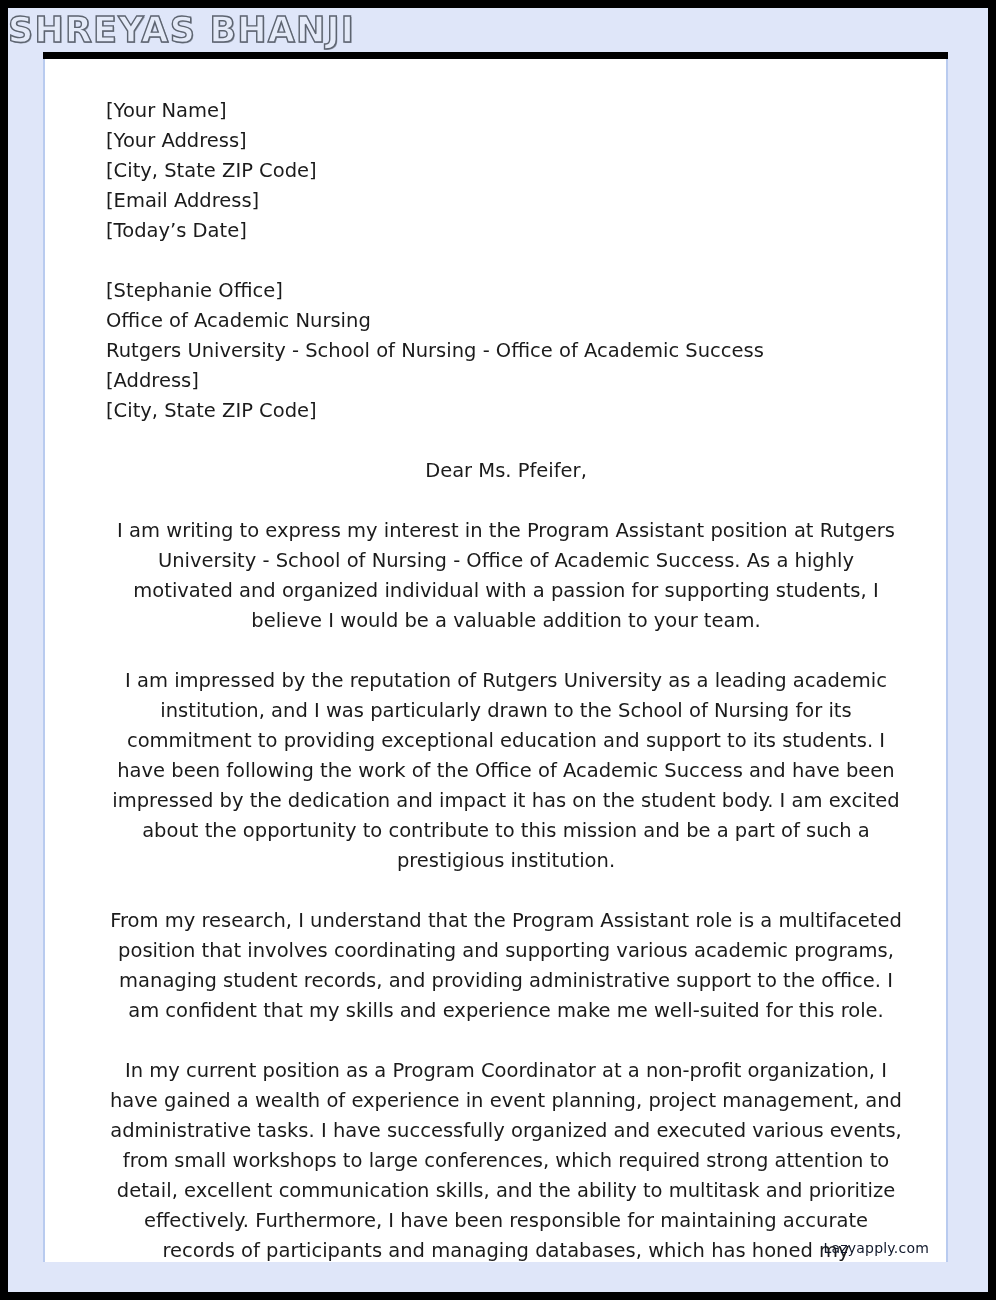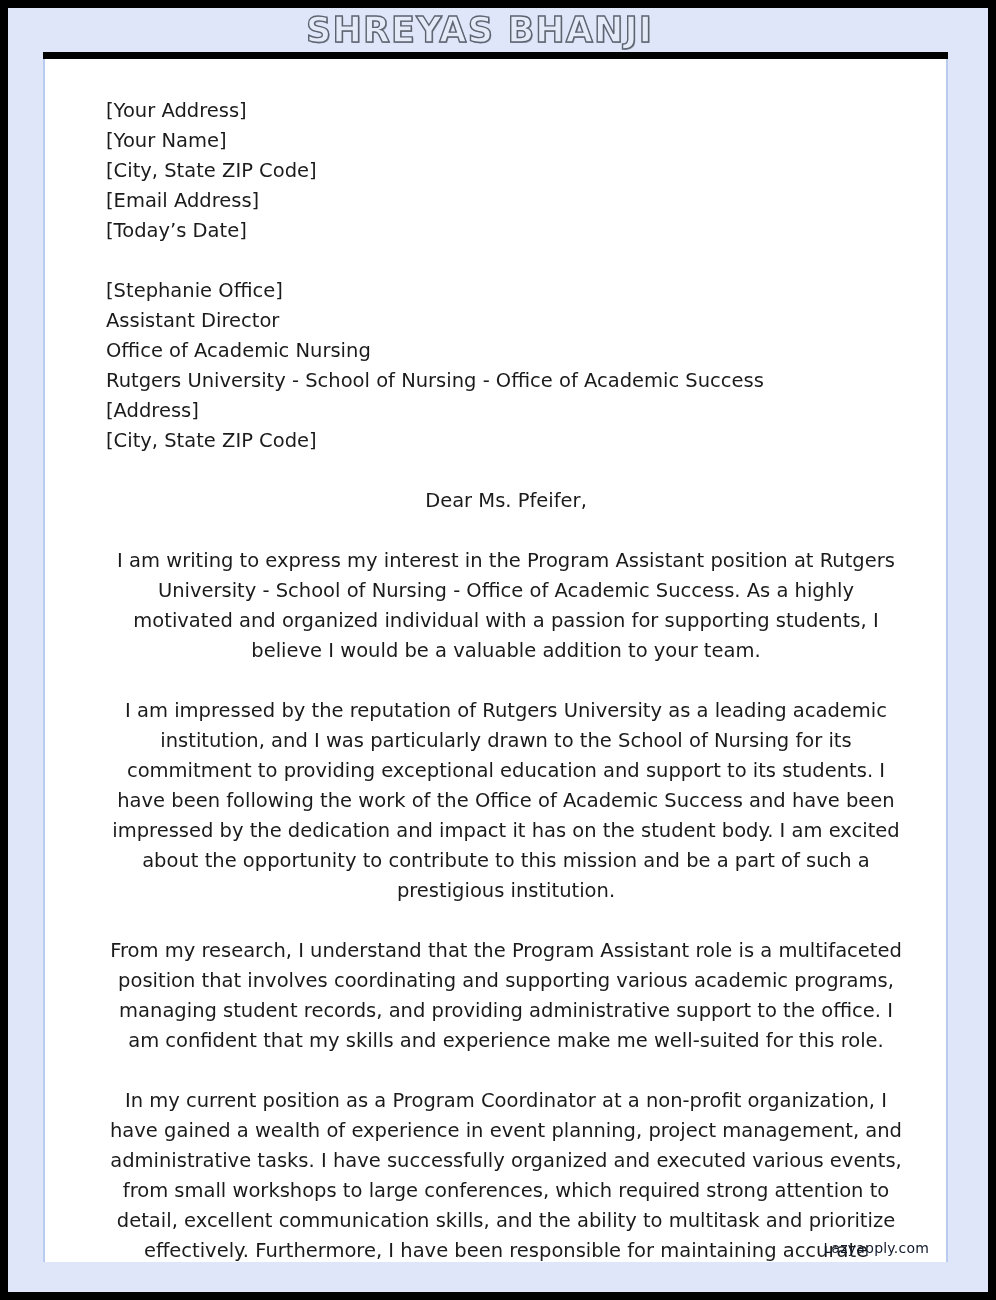--- a/index.html
+++ b/index.html
@@ -27,21 +27,21 @@
 
   
   .header-band {
     position: absolute;
     left: 0;
     top: 0;
     width: 980px;
     height: 44px;
     display: flex;
     align-items: center;
-    justify-content: center;
+    justify-content: flex-start;
     padding-right: 37px;
     box-sizing: border-box;
   }
   .header-name {
     font-family: "DejaVu Sans", sans-serif;
     font-size: 35px;
     font-weight: 700;
     letter-spacing: 1.2px;
     color: #e4eaf8;
     -webkit-text-stroke: 1.4px #5d6470;
@@ -120,32 +120,31 @@
   <div class="header-band">
     <div class="header-name">SHREYAS BHANJI</div>
   </div>
 
   <div class="top-rule"></div>
 
   <div class="page">
     <div class="letter">
 
       <div class="block">
+        <div class="addr-line">[Your Name]</div>
         <div class="addr-line">[Your Address]</div>
-        <div class="addr-line">[Your Name]</div>
         <div class="addr-line">[City, State ZIP Code]</div>
         <div class="addr-line">[Email Address]</div>
         <div class="addr-line">[Today’s Date]</div>
       </div>
 
       <div class="gap"></div>
 
       <div class="block">
         <div class="addr-line">[Stephanie Office]</div>
-        <div class="addr-line">Assistant Director</div>
         <div class="addr-line">Office of Academic Nursing</div>
         <div class="addr-line">Rutgers University - School of Nursing - Office of Academic Success</div>
         <div class="addr-line">[Address]</div>
         <div class="addr-line">[City, State ZIP Code]</div>
       </div>
 
       <div class="gap"></div>
 
       <p class="para">Dear Ms. Pfeifer,</p>
 

